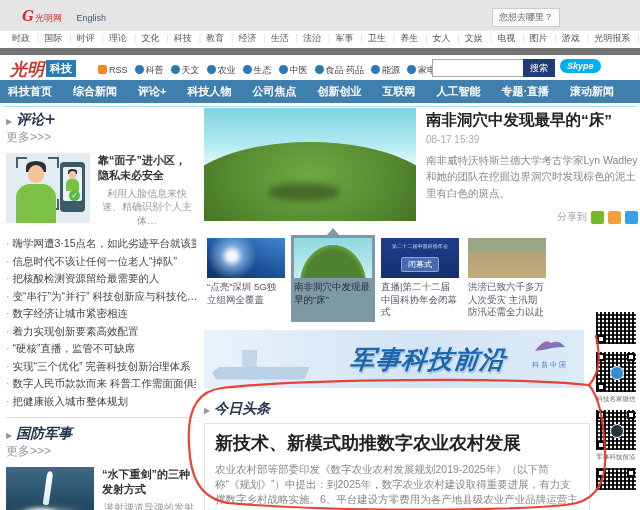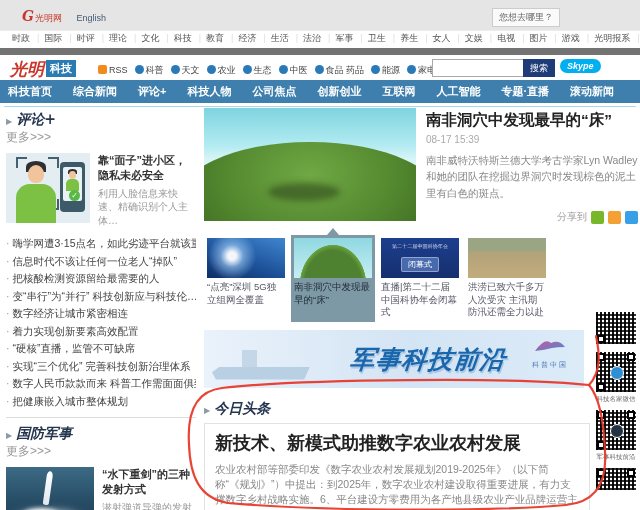--- a/index.html
+++ b/index.html
@@ -40,21 +40,21 @@
   .navline{position:absolute;left:4px;top:106px;width:632px;border-top:1px solid #a8d8ec;}
   
   .leftcol{position:absolute;left:6px;top:110px;width:190px;height:400px;overflow:hidden;}
   .sec-head{display:flex;justify-content:flex-end;align-items:baseline;flex-direction:column;}
   .sec-title{font-family:"DejaVu Serif",serif;font-style:italic;font-weight:bold;font-size:14px;color:#25354f;}
   .sec-arrow{color:#8a9aa8;font-size:8px;margin-right:4px;}
   .more-link{font-size:12px;color:#999;cursor:pointer;}
   .feat{display:flex;margin-top:7px;}
   .feat-txt{margin-left:8px;flex:1;min-width:0;}
   .feat-title{font-size:11px;font-weight:bold;color:#333;line-height:1.35;cursor:pointer;}
-  .feat-ex{font-size:10px;color:#999;line-height:1.35;margin-top:4px;}
+  .feat-ex{font-size:10px;color:#999;line-height:1.35;margin-top:4px;text-align:center;}
   .news-list{list-style:none;margin:8px 0 0;padding:0;}
   .nl-item{font-size:10.5px;color:#444;line-height:17.5px;white-space:nowrap;overflow:hidden;cursor:pointer;}
   .nl-item::before{content:"·";color:#999;margin-right:3px;}
   .l-div{border-top:1px solid #ddd;margin:7px 0 6px;}
   
   .photo-face{position:relative;width:84px;height:70px;background:#e3edf2;flex:none;overflow:hidden;cursor:pointer;}
   .f-hair{position:absolute;left:20px;top:8px;width:20px;height:11px;background:#2f2f33;border-radius:50% 50% 0 0;}
   .f-head{position:absolute;left:22px;top:12px;width:16px;height:18px;background:#f2c49c;border-radius:50% 50% 45% 45%;}
   .f-body{position:absolute;left:10px;top:31px;width:40px;height:40px;background:#7cc144;border-radius:14px 14px 0 0;}
   .f-br{position:absolute;width:9px;height:9px;border:2px solid #45606e;}

